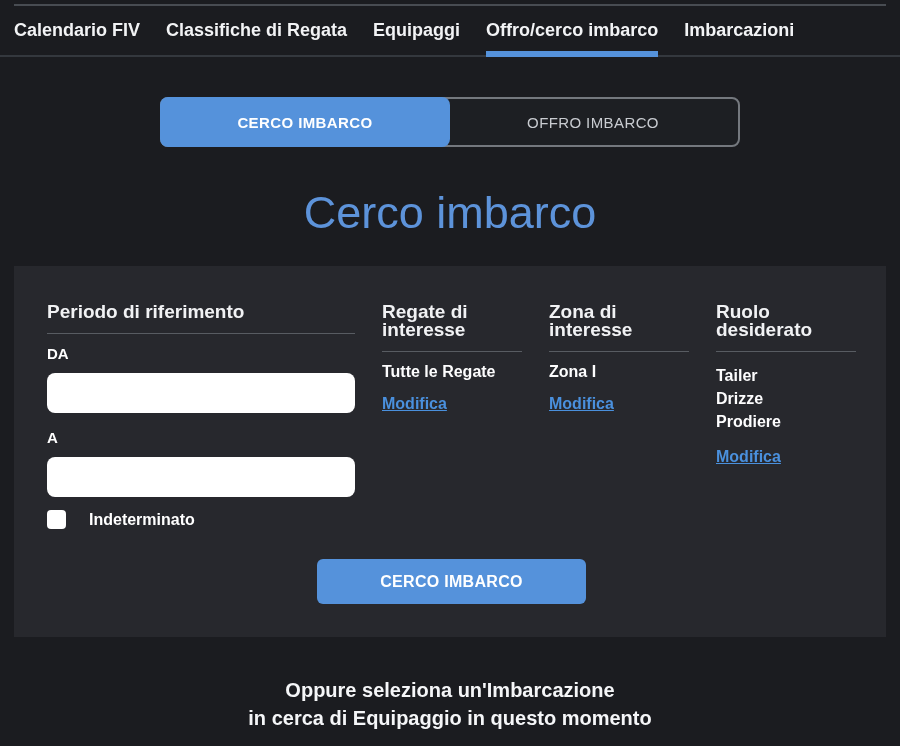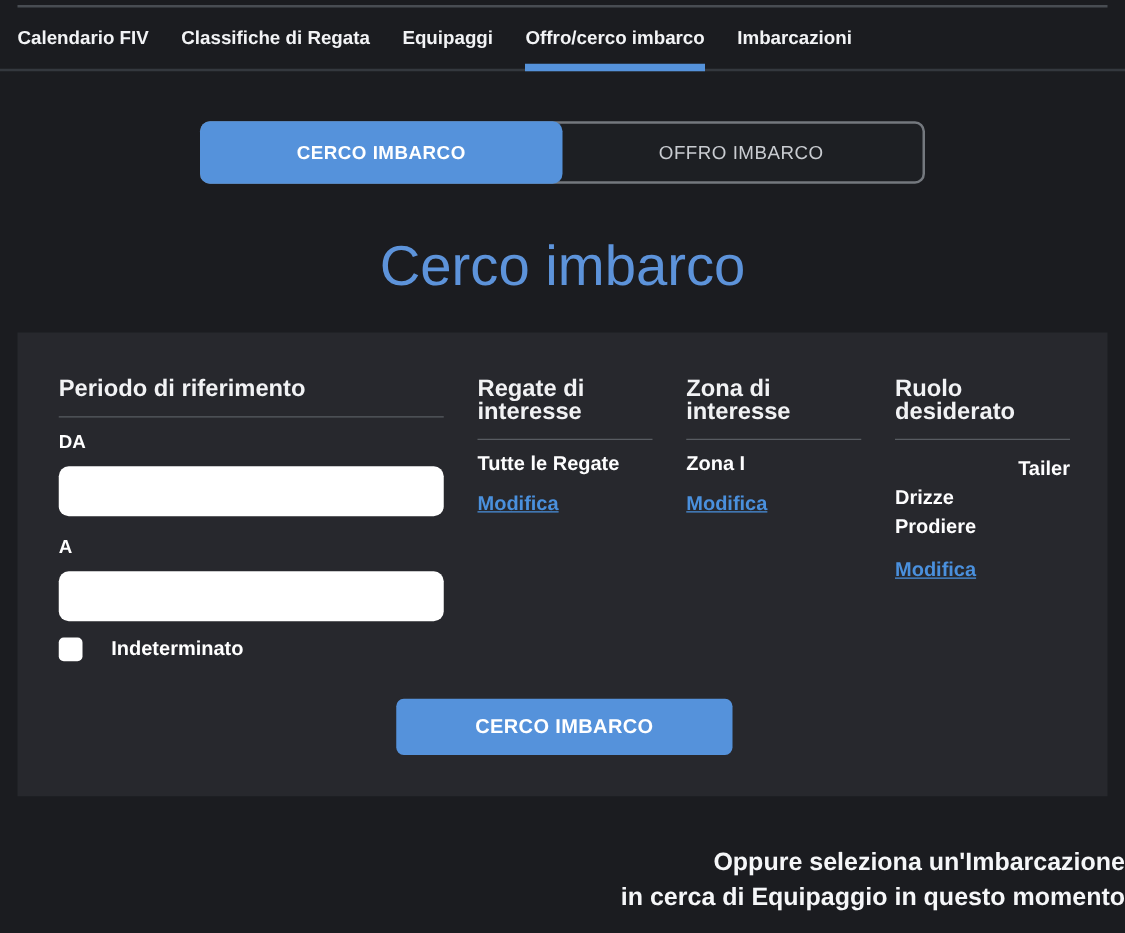--- a/index.html
+++ b/index.html
@@ -23,21 +23,21 @@
   .tabs{
     display:flex;gap:26px;
     padding-left:14px;
     height:51px;
     border-bottom:2px solid #34383e;
     align-items:stretch;
   }
   .tab{
     position:relative;
     display:flex;align-items:center;
-    font-size:15px;font-weight:600;color:#f2f3f5;
+    font-size:18px;font-weight:600;color:#f2f3f5;
     cursor:pointer;white-space:nowrap;
   }
   .tab .underline{
     display:none;
     position:absolute;left:0;right:0;bottom:-2px;height:6px;
     background:var(--accent);
   }
   .tab.active .underline{display:block;}
   
   .toggle-group{
@@ -95,21 +95,21 @@
   .submit-row{text-align:center;margin-top:30px;}
   .submit-btn{
     width:269px;height:45px;
     border:none;border-radius:6px;
     background:var(--accent);color:#fff;
     font-family:inherit;font-size:16px;font-weight:600;letter-spacing:.3px;
     cursor:pointer;
   }
   
   .footer-text{
-    margin-top:39px;text-align:right;
+    margin-top:39px;text-align:center;
     font-size:20px;font-weight:600;color:#f5f6f8;line-height:28px;
   }
 </style>
 </head>
 <body>
 
 <div class="top-line"></div>
 
 <nav class="tabs">
   <div class="tab">
@@ -168,21 +168,21 @@
       <div class="col-header">Zona di interesse</div>
       <div class="col-divider"></div>
       <div class="col-value">Zona I</div>
       <div class="link">Modifica</div>
     </div>
 
     <div class="col">
       <div class="col-header">Ruolo desiderato</div>
       <div class="col-divider"></div>
       <div class="role-list">
-        <div class="role-line" style="margin-top:12px;text-align:right;">Tailer</div>
+        <div class="role-line" style="margin-top:12px;">Tailer</div>
         <div class="role-line">Drizze</div>
         <div class="role-line">Prodiere</div>
       </div>
       <div class="link">Modifica</div>
     </div>
 
   </div>
 
   <div class="submit-row">
     <button class="submit-btn">CERCO IMBARCO</button>

